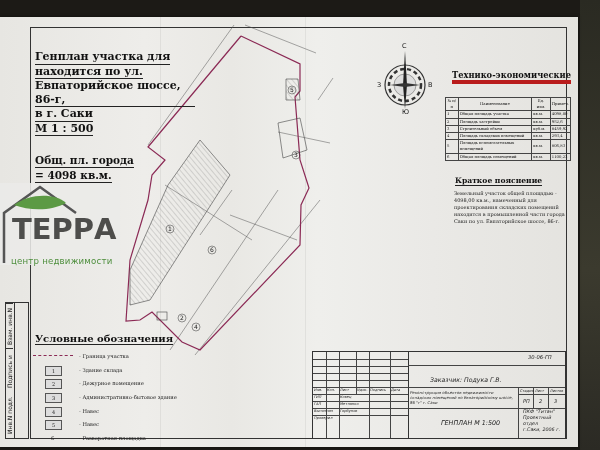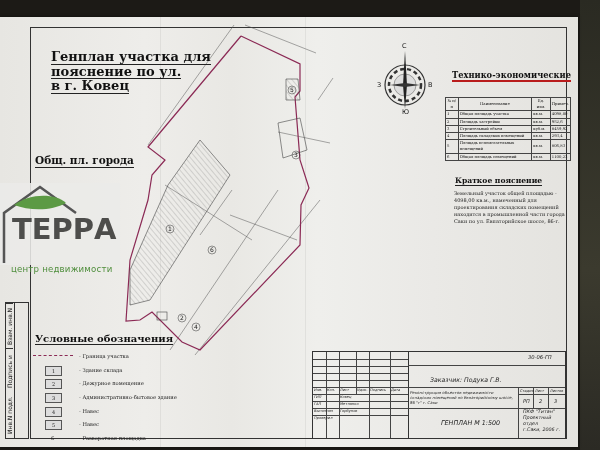--- a/index.html
+++ b/index.html
@@ -20,40 +20,40 @@
     .fold {
       position: absolute; top: 17px; width: 1px; height: 430px;
       background: rgba(0,0,0,0.06);
     }
     .frame {
       position: absolute; left: 30px; top: 27px; width: 535px; height: 410px;
       border: 1px solid #333;
     }
     .title-block-left {
       position: absolute; left: 35px; top: 50px; width: 160px;
-      font-size: 13px; line-height: 13.5px; color: #111; font-weight: bold; margin-left: 16px;
+      font-size: 11px; line-height: 13.5px; color: #111; font-weight: bold;
     }
     .title-block-left .line { border-bottom: 1px solid #222; display: inline-block; }
     .area-block {
       position: absolute; left: 35px; top: 153px; font-size: 10.5px; line-height: 14px;
       font-weight: bold; color: #111;
     }
     .area-block .line { border-bottom: 1px solid #222; display: inline-block; }
 
     
     .logo {
       position: absolute; left: 0; top: 183px; width: 120px; height: 82px;
       background: rgba(235,235,232,0.88);
     }
     .logo-text {
       position: absolute; left: 12px; top: 212px; font-family: "DejaVu Sans", sans-serif;
       font-size: 29px; font-weight: bold; color: #4d4d4b; letter-spacing: 0px;
     }
     .logo-sub {
-      position: absolute; left: 11px; top: 264px; font-family: "DejaVu Sans", sans-serif;
+      position: absolute; left: 11px; top: 256px; font-family: "DejaVu Sans", sans-serif;
       font-size: 8.6px; color: #4e8e3c; letter-spacing: 0.2px;
     }
 
     
     .side-stamp {
       position: absolute; left: 5px; top: 302px; width: 22px; height: 135px;
       border: 1px solid #333;
     }
     .side-stamp .cell {
       position: absolute; left: 0; width: 7px; border-bottom: 1px solid #333;
@@ -83,21 +83,21 @@
     .legend-label { position: absolute; left: 49px; top: 3px; white-space: nowrap; }
 
     
     .compass { position: absolute; left: 370px; top: 45px; width: 70px; height: 70px; }
     .compass-letter { position: absolute; font-size: 6.5px; color: #222; font-family: "DejaVu Sans", sans-serif; }
 
     
     .tech-title {
       position: absolute; left: 452px; top: 70px; font-size: 8.3px; font-weight: bold; color: #111; line-height: 11px;
     }
-    .tech-title span { border-bottom: 2px solid #b91c1c; }
+    .tech-title span { border-bottom: 4px solid #b91c1c; }
     .tech-table {
       position: absolute; left: 445px; top: 97px; width: 126px; border-collapse: collapse;
       font-size: 3.8px; color: #111;
     }
     .tech-table th, .tech-table td { border: 0.6px solid #444; padding: 0 1px; line-height: 6.2px; }
     .tech-table th { font-weight: normal; }
 
     
     .brief-title {
       position: absolute; left: 455px; top: 176px; font-size: 7.6px; font-weight: bold; color: #111;
@@ -175,26 +175,29 @@
     <text x="194" y="329">4</text>
     <circle cx="292" cy="90" r="4" fill="none" stroke="#333" stroke-width="0.5"></circle>
     <text x="290" y="92">5</text>
     <circle cx="212" cy="250" r="4" fill="none" stroke="#333" stroke-width="0.5"></circle>
     <text x="210" y="252">6</text>
   </g>
 </svg>
 
 <div class="title-block-left">
   <div><span class="line">Генплан участка для</span></div>
-  <div><span class="line">пояснение по ул.</span></div>
-  <div><span class="line">в г. Ковец</span></div>
+  <div><span class="line">находится по ул.</span></div>
+  <div><span class="line">Евпаторийское шоссе, 86-г,</span></div>
+  <div><span class="line">в г. Саки</span></div>
+  <div><span class="line">М   1 : 500</span></div>
 </div>
 
 <div class="area-block">
   <div><span class="line">Общ. пл. города</span></div>
+  <div><span class="line">= 4098 кв.м.</span></div>
 </div>
 
 <div class="logo">
   <svg width="120" height="82" viewBox="0 0 120 82">
     <polyline points="4,80 4,30 40,4 76,30" fill="none" stroke="#555" stroke-width="2.5"></polyline>
     <path d="M14,22 C30,10 55,10 66,20 C52,28 30,28 14,22 Z" fill="#5c9a44"></path>
   </svg>
 </div>
 <div class="logo-text">ТЕРРА</div>
 <div class="logo-sub">центр недвижимости</div>

